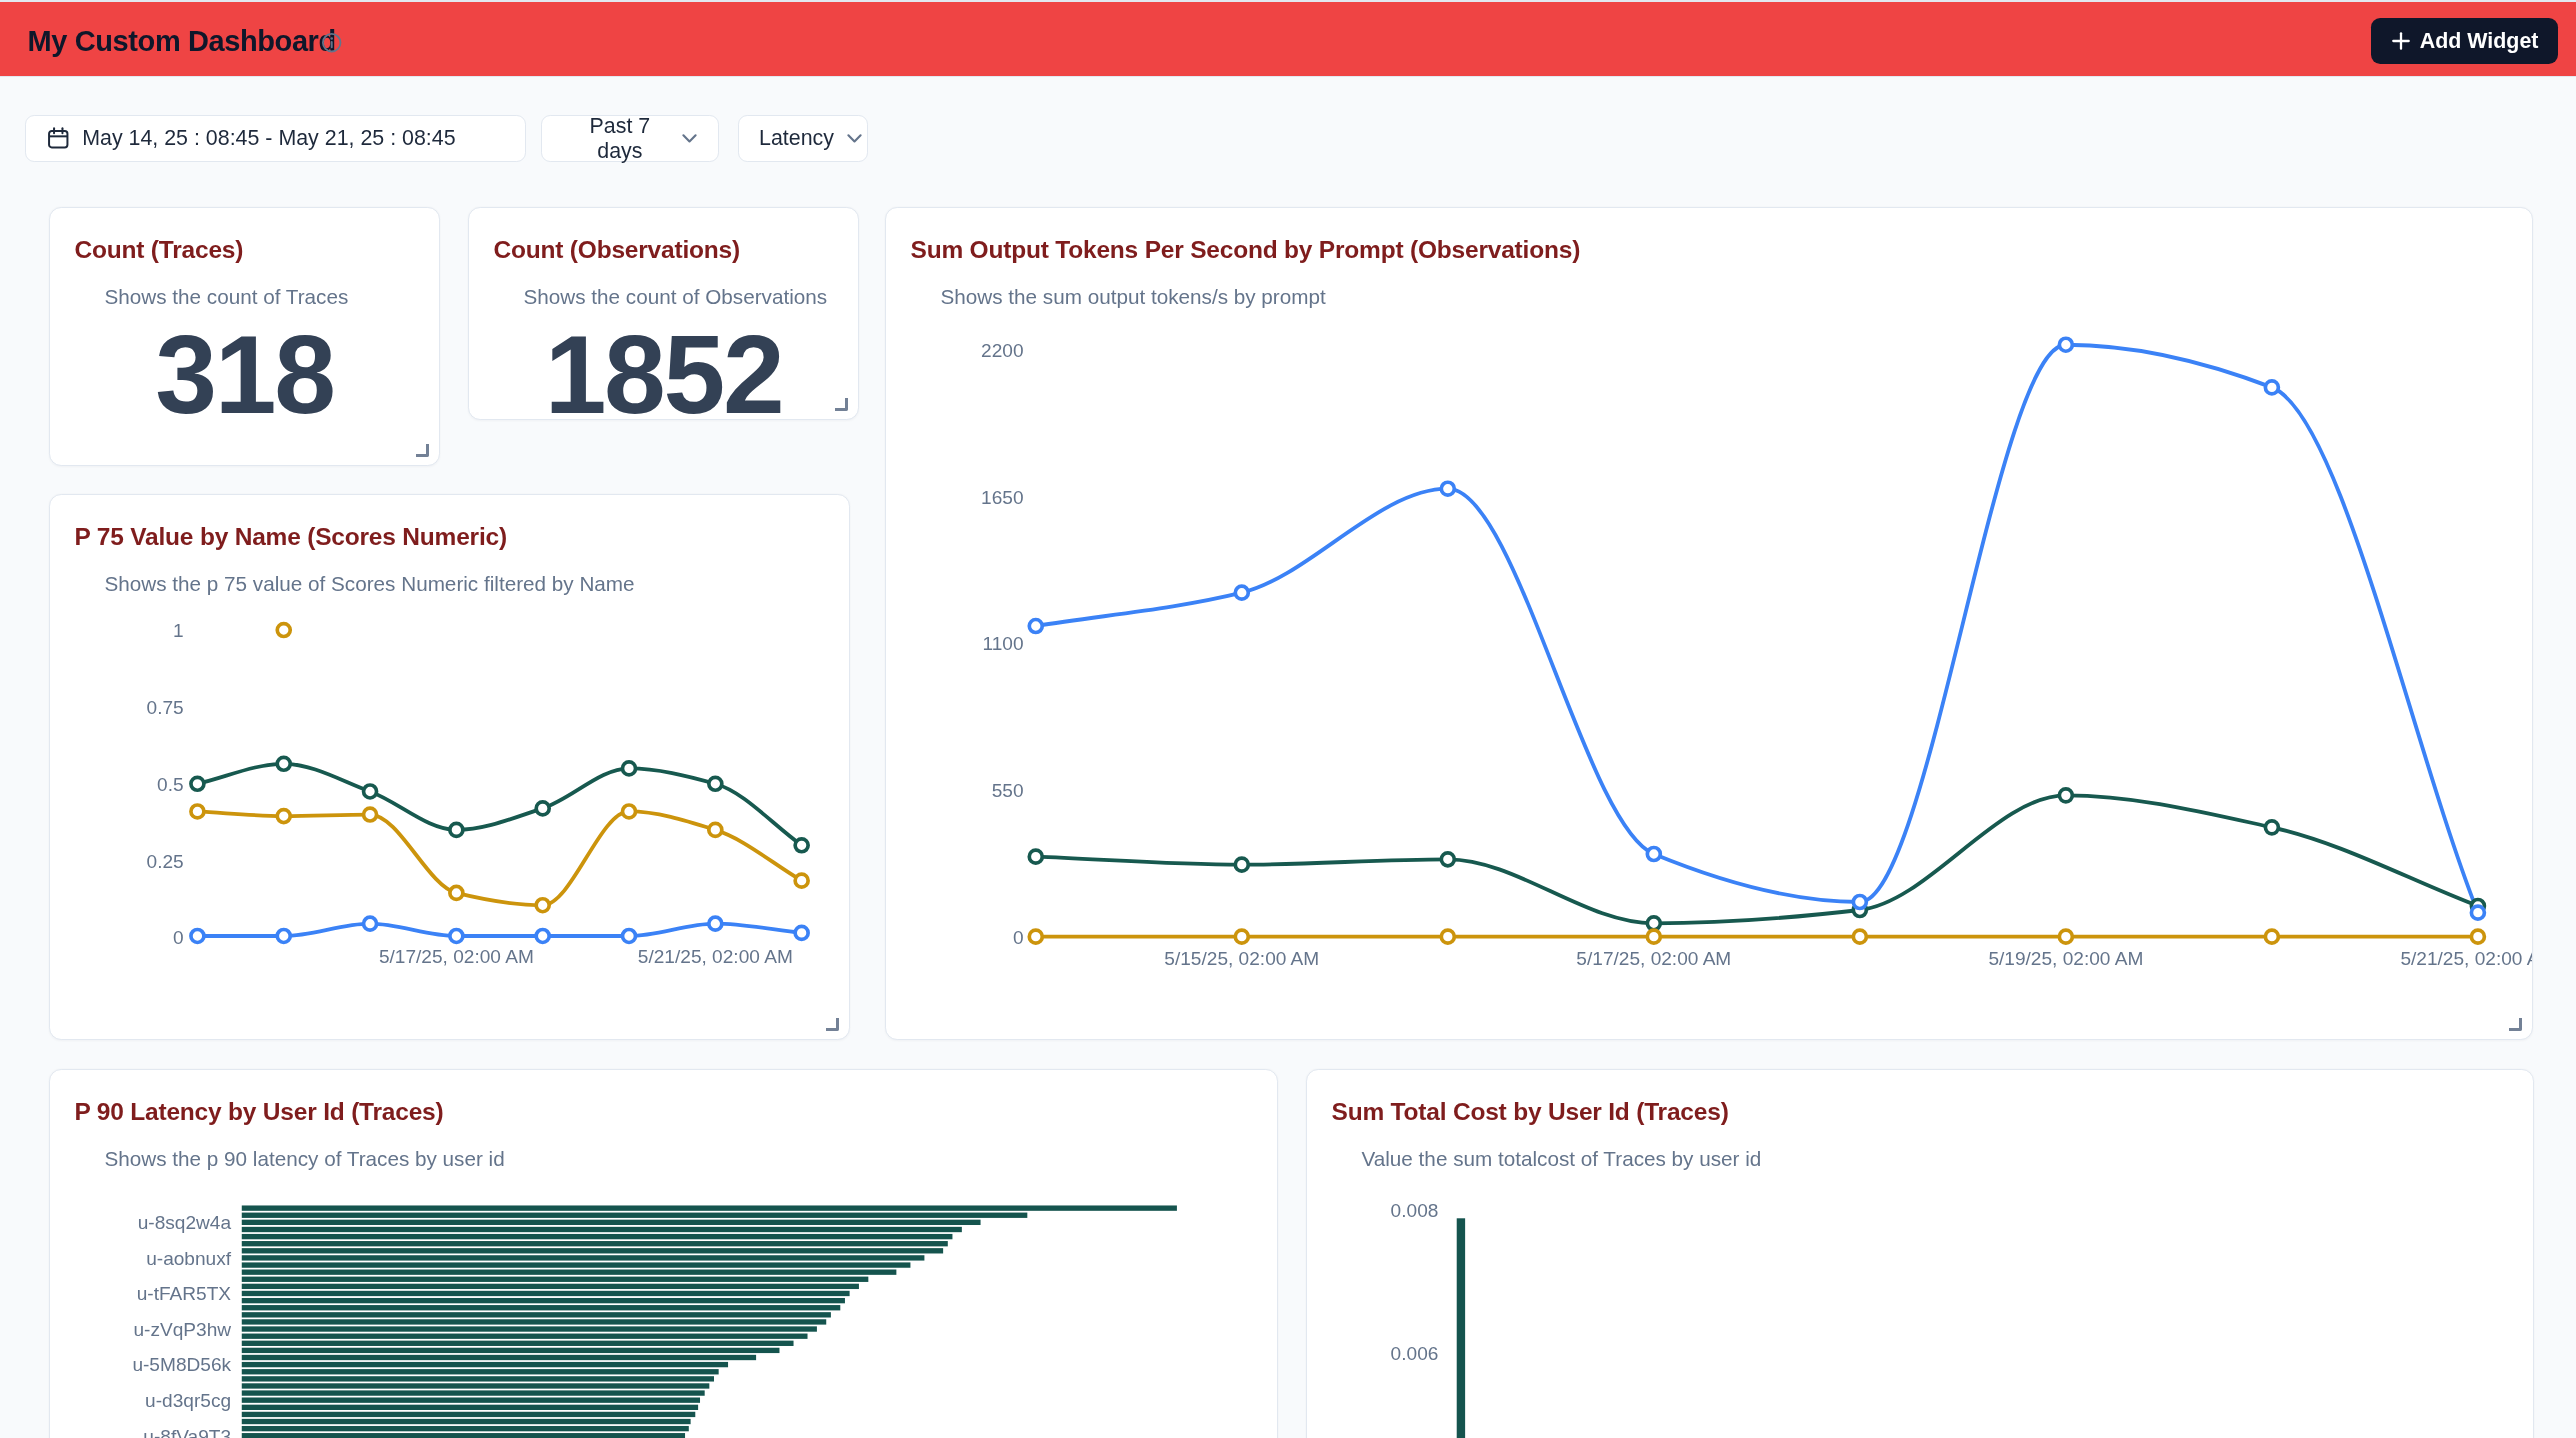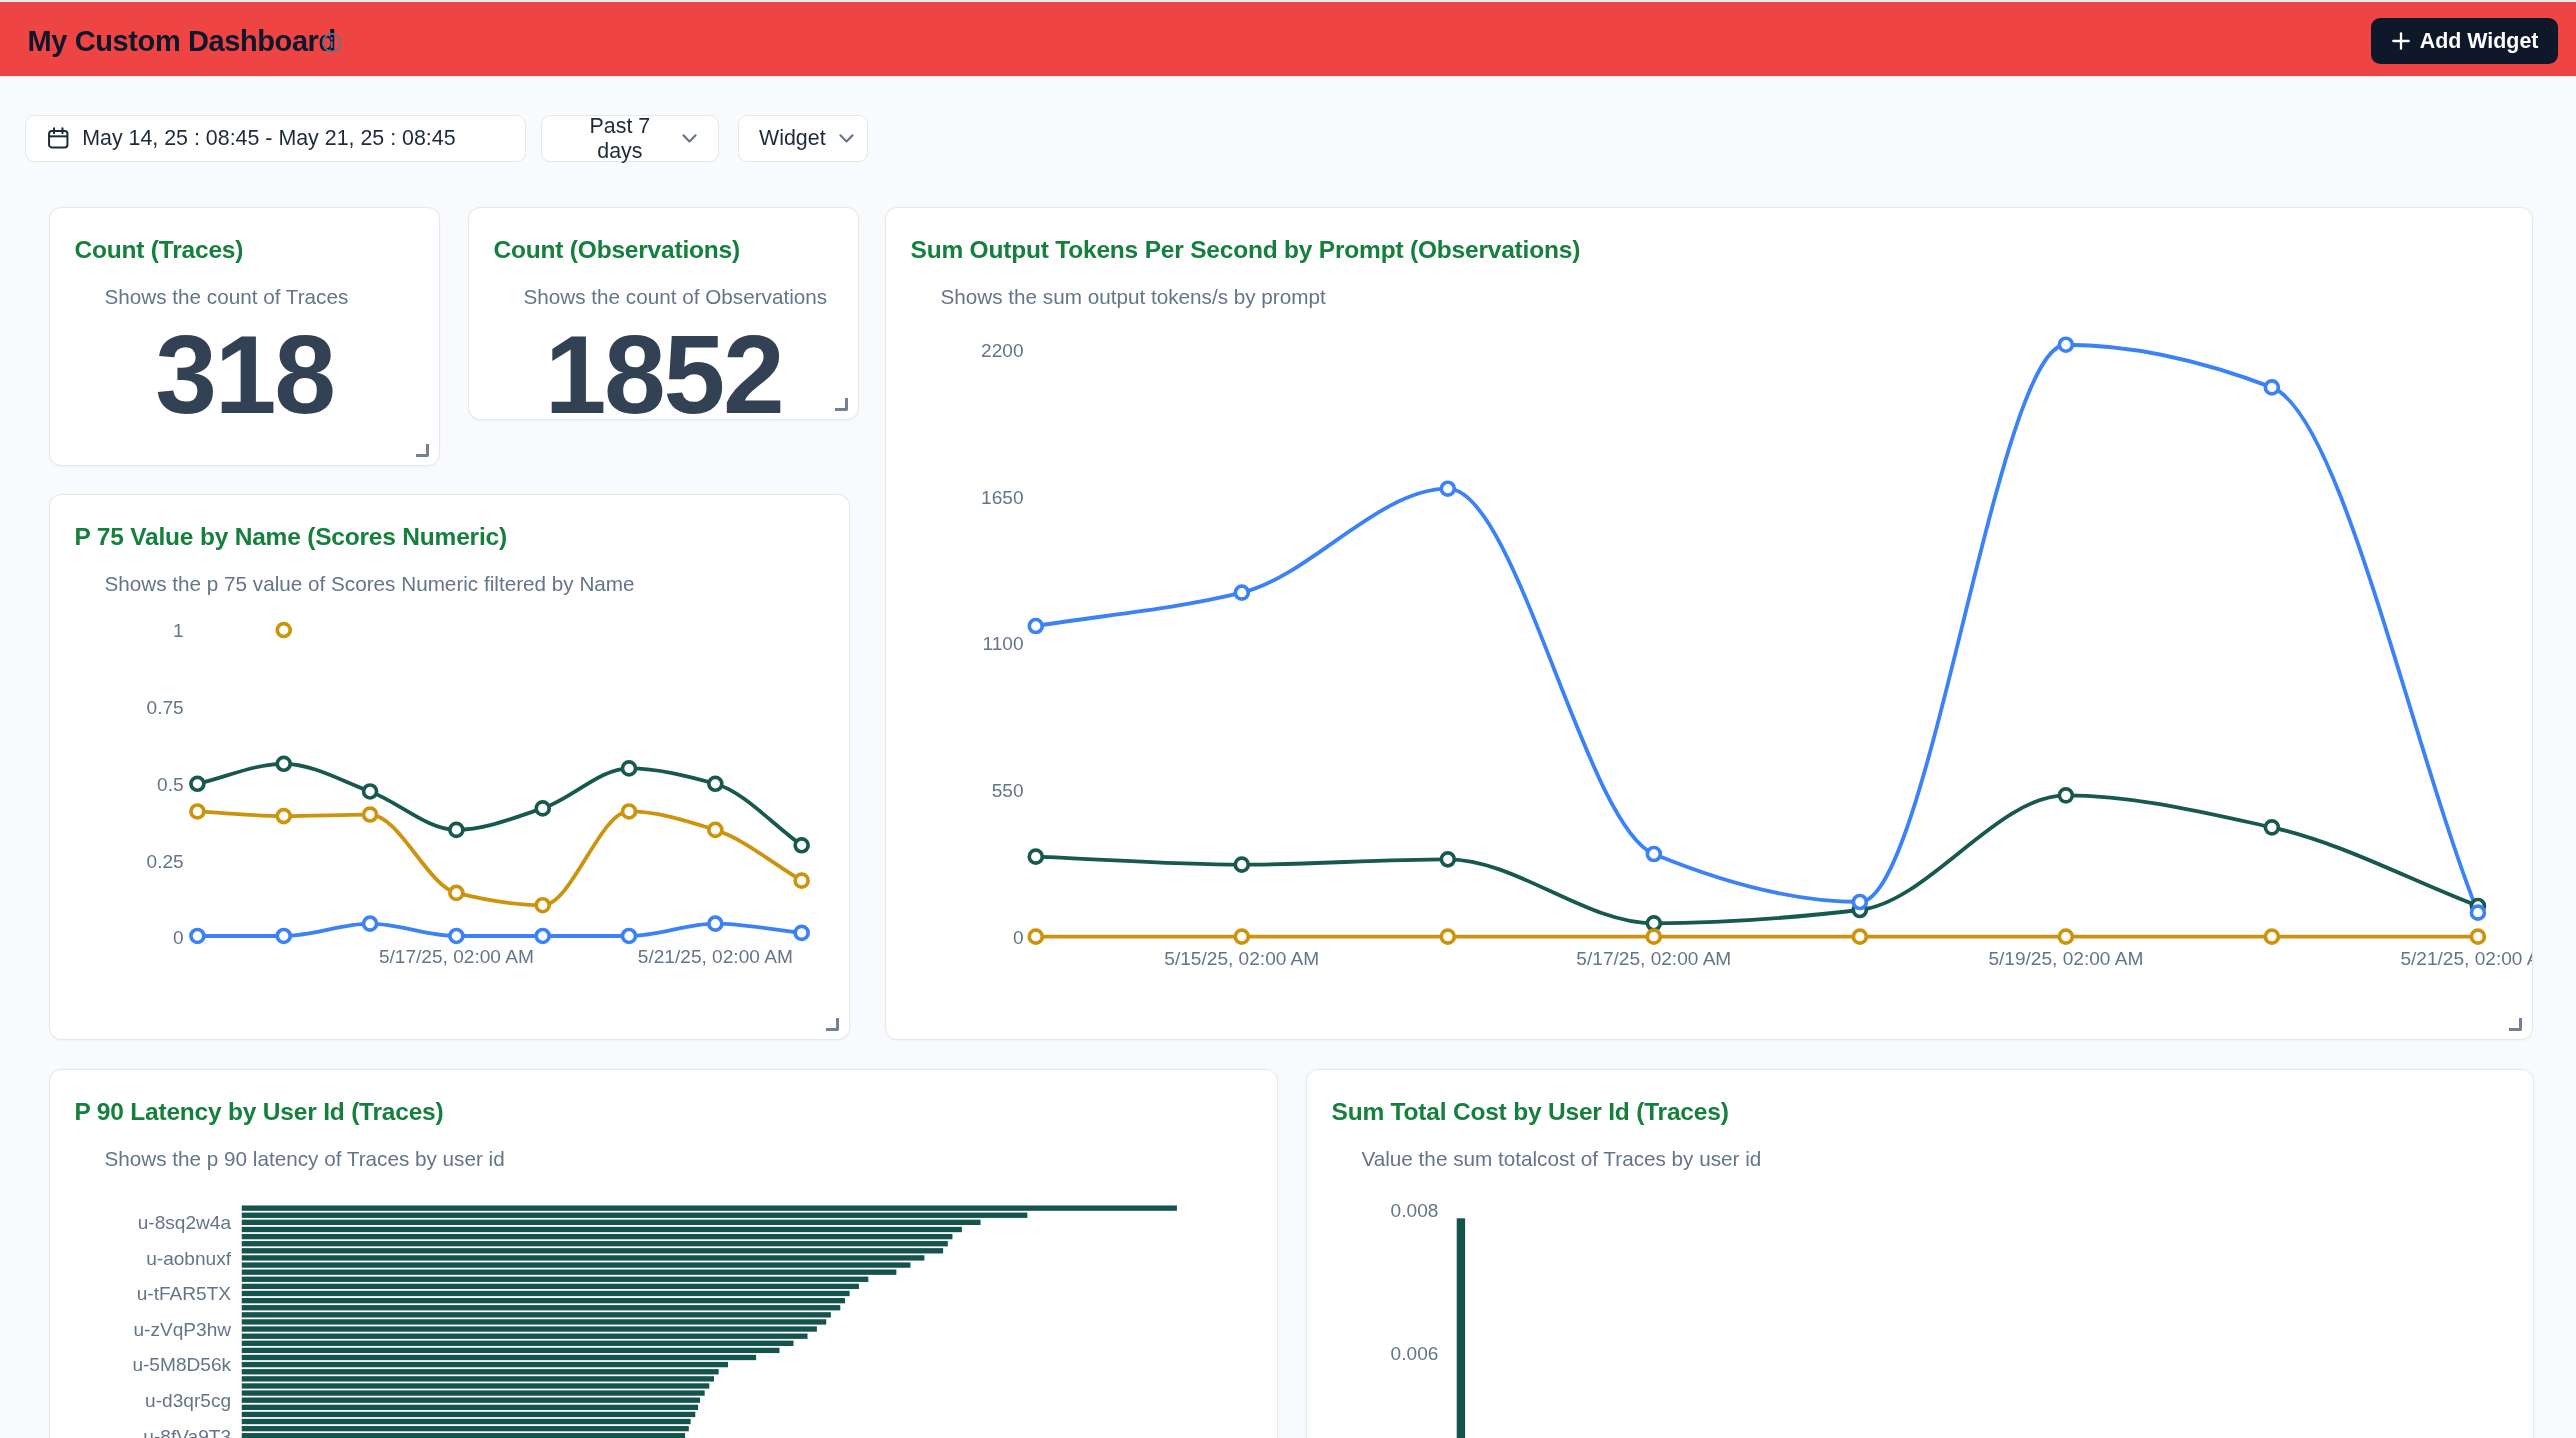--- a/index.html
+++ b/index.html
@@ -42,21 +42,21 @@
     overflow:hidden;
   }
   #card-count-traces { left:49px;  top:207px; width:391px;  height:259px; }
   #card-count-obs    { left:468px; top:207px; width:391px;  height:213px; }
   #card-tokens       { left:885px;top:207px; width:1648px; height:833px; }
   #card-p75          { left:49px;  top:494px; width:801px; height:546px; }
   #card-p90          { left:49px;  top:1069px;width:1229px; height:811px; }
   #card-cost         { left:1306px;top:1069px;width:1228px; height:811px; }
   .card-title {
     position:absolute; top:28px; left:24.5px; right:24.5px;
-    font-size:24.5px; font-weight:600; color:#15803d; letter-spacing:-0.2px;
+    font-size:24.5px; font-weight:600; color:#7f1d1d; letter-spacing:-0.2px;
     white-space:nowrap; overflow:hidden;
   }
   .card-sub {
     position:absolute; top:77px; left:24.5px; right:24.5px;
     font-size:20.7px; font-weight:400; color:#64748b; white-space:nowrap;margin-left:30px;
   }
   .metric {
     position:absolute; top:112px; left:0; width:100%;
     text-align:center; font-size:111px; font-weight:700;
     color:#334155; letter-spacing:-2.3px; line-height:1;
@@ -109,21 +109,21 @@
 <button class="filter-row-btn" id="timeframe-btn">
   <span>Past 7 days</span>
   <span>
     <svg class="ic" width="17" height="10.7" viewBox="0 0 22 14">
       <polyline points="3,3 11,11 19,3" fill="none" stroke="#64748b" stroke-width="2.8" stroke-linecap="round" stroke-linejoin="round"></polyline>
     </svg>
   </span>
 </button>
 
 <button class="filter-row-btn" id="filters-btn">
-  <span>Widget</span>
+  <span>Latency</span>
   <span>
     <svg class="ic" width="17" height="10.7" viewBox="0 0 22 14">
       <polyline points="3,3 11,11 19,3" fill="none" stroke="#64748b" stroke-width="2.8" stroke-linecap="round" stroke-linejoin="round"></polyline>
     </svg>
   </span>
 </button>
 
 <section class="card" id="card-count-traces">
   <div class="card-title">Count (Traces)</div>
   <div class="card-sub">Shows the count of Traces</div>

